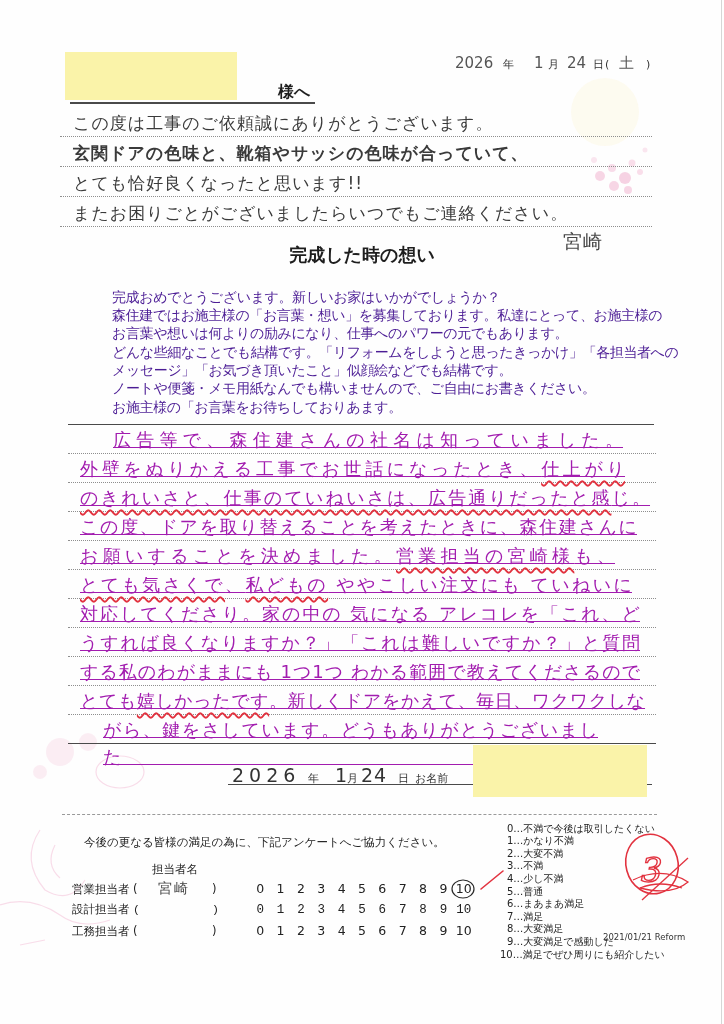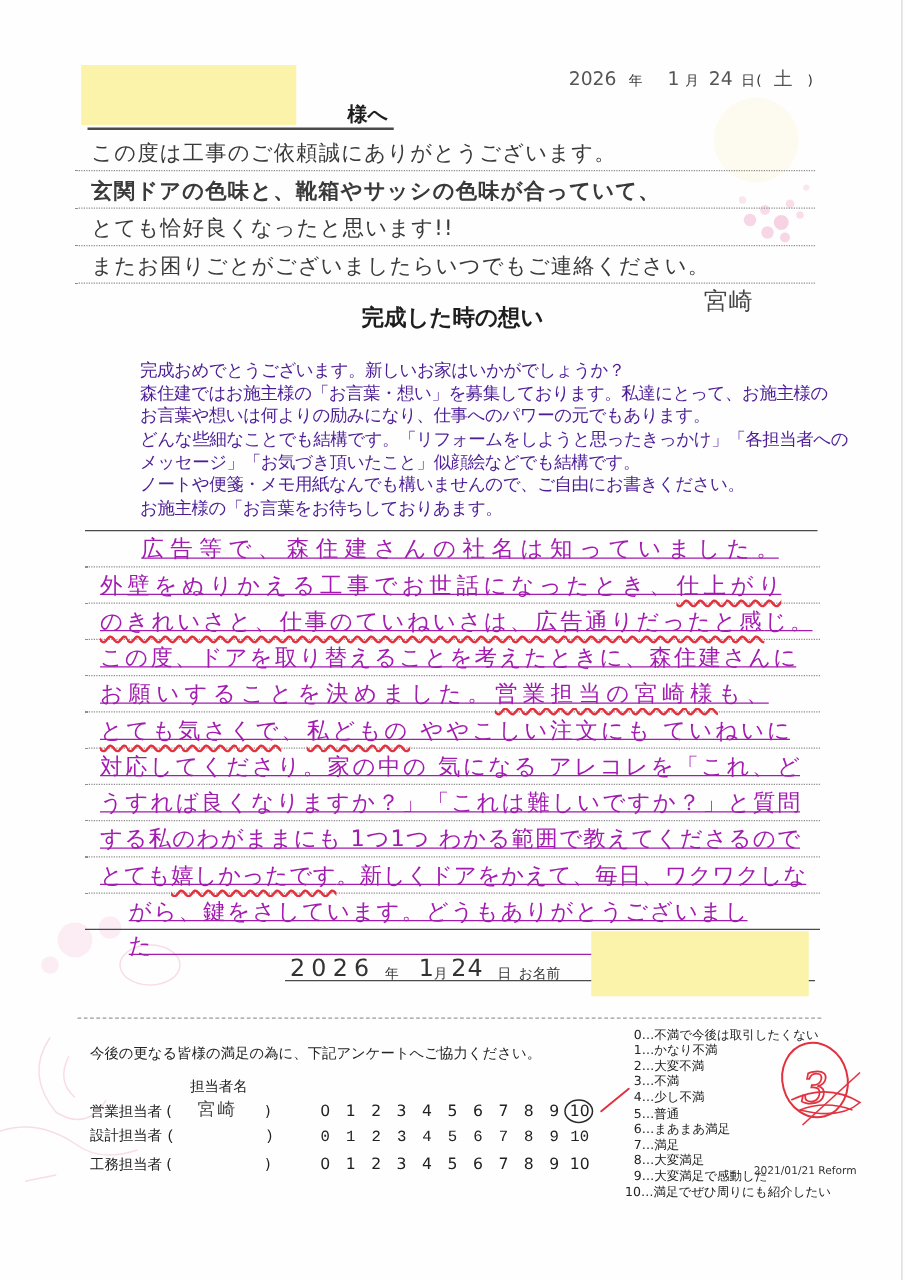--- a/index.html
+++ b/index.html
@@ -197,21 +197,21 @@
     <span class="so so-hw" style="left:335px;">1</span>
     <span class="so so-pr" style="left:347px;">月</span>
     <span class="so so-hw" style="left:361px;letter-spacing:1px;">24</span>
     <span class="so so-pr" style="left:398px;">日</span>
     <span class="so so-pr" style="left:415px;">お名前</span>
   </div>
   <div class="rule" style="left:228px;top:784px;width:424px;"></div>
   <div class="redact" style="left:473px;top:745px;width:174px;height:52px;"></div>
   <div class="dashed" style="left:62px;top:814px;width:595px;"></div>
 
-  <div class="sv" style="left:72px;top:834px;text-align:center;">今後の更なる皆様の満足の為に、下記アンケートへご協力ください。</div>
+  <div class="sv" style="left:84px;top:834px;text-align:center;">今後の更なる皆様の満足の為に、下記アンケートへご協力ください。</div>
   <div class="sv" style="left:152px;top:861px;">担当者名</div>
 
   <div class="sv-row" style="top:880px;">
     <span class="sv-role">営業担当者</span>
     <span class="sv-po">(</span>
     <span class="sv-name">宮崎</span>
     <span class="sv-pc">)</span>
     <div class="sv-scale">
       <span>0</span>
       <span>1</span>

